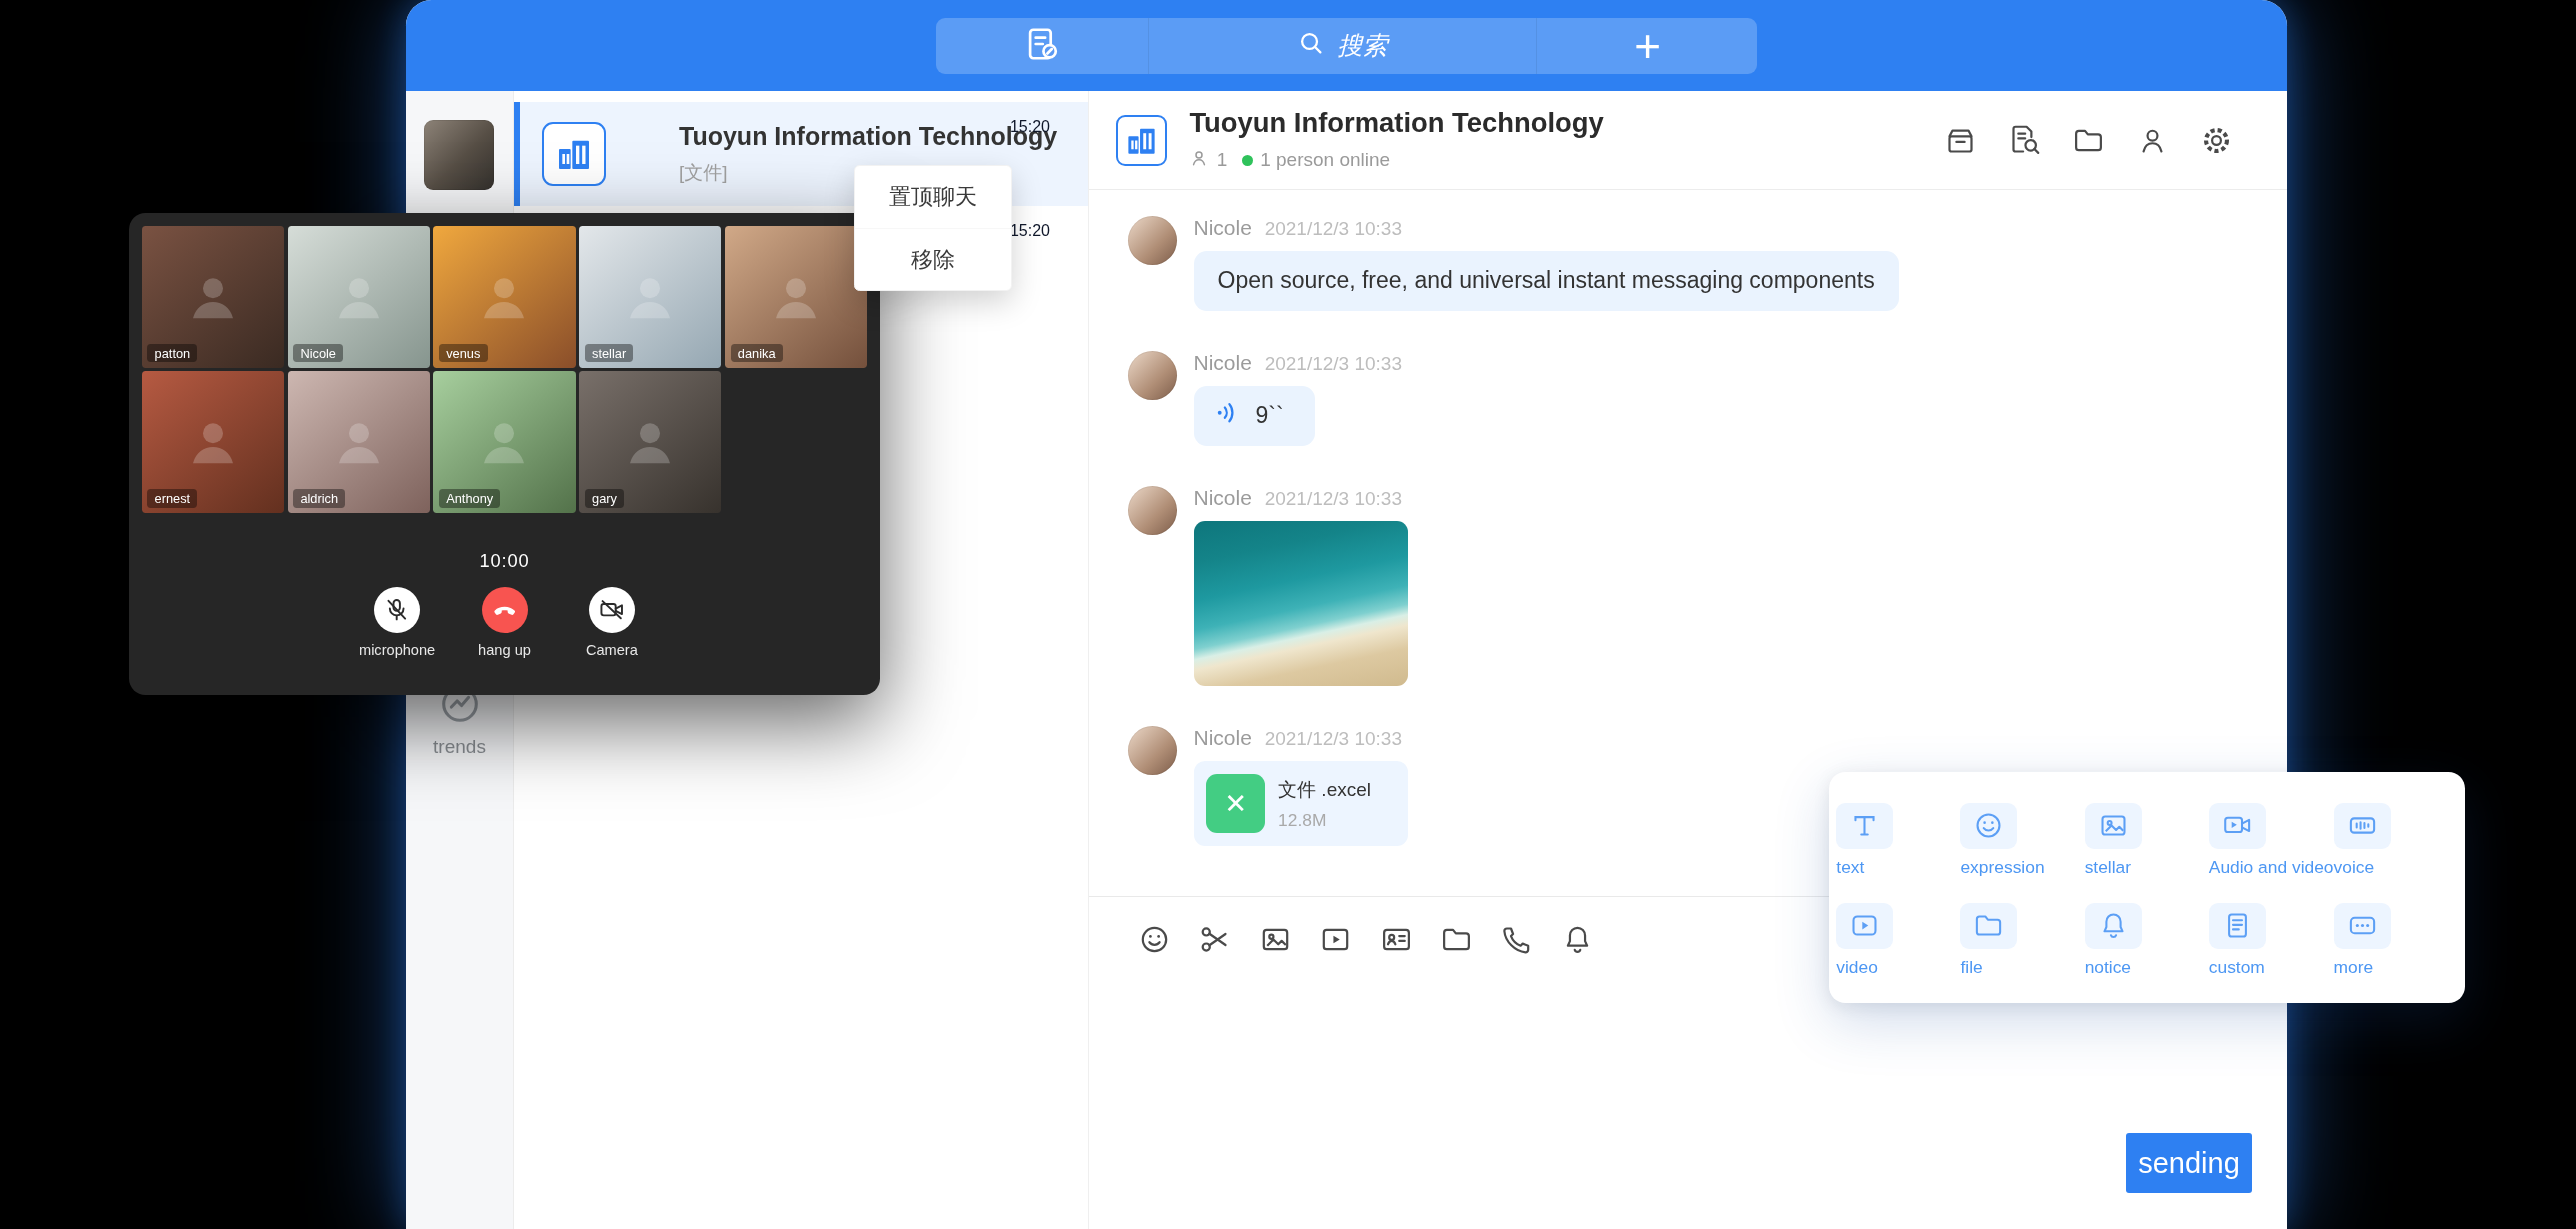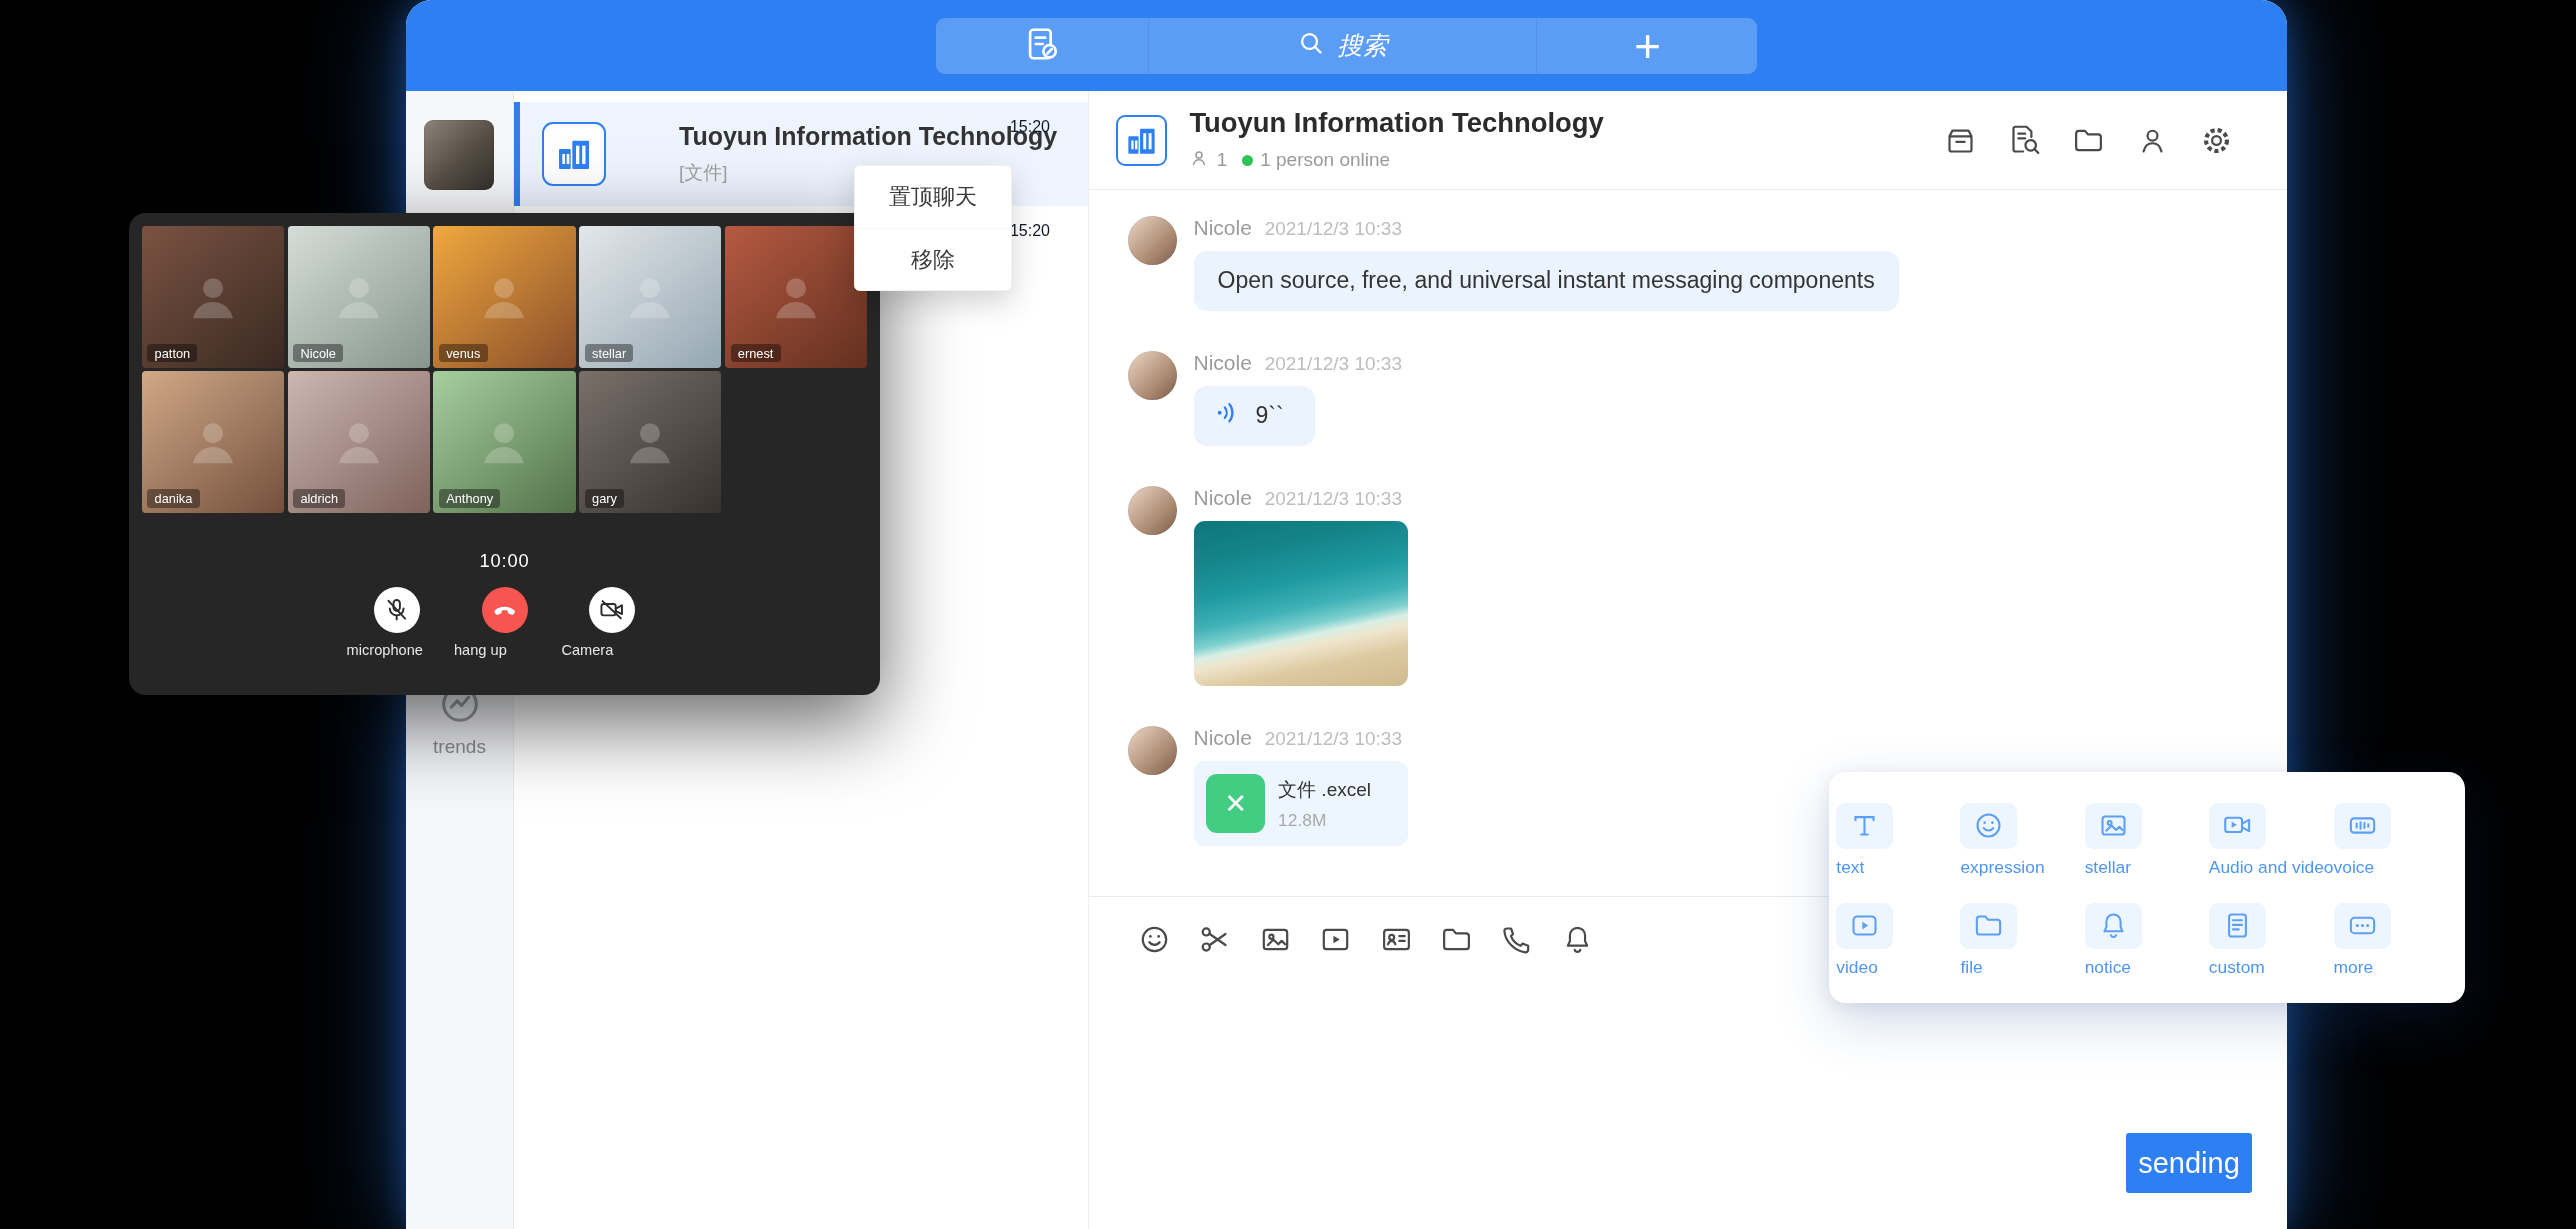--- a/index.html
+++ b/index.html
@@ -100,21 +100,21 @@
   .tile svg.silhouette { position:absolute; left:50%; top:50%; transform:translate(-50%,-52%); opacity:.55; }
   .tile-name { position:absolute; left:5.5px; bottom:5.5px; max-width:88%; overflow:hidden; text-overflow:ellipsis; white-space:nowrap;
     font-size:12.8px; color:#fff; background:rgba(0,0,0,.38); padding:1.8px 7.3px; border-radius:3.7px; }
   .p0{background:linear-gradient(140deg,#7a5242,#3a2a22)} .p1{background:linear-gradient(140deg,#d6ddd8,#86958e)}
   .p2{background:linear-gradient(140deg,#564c3c,#26211b)} .p3{background:linear-gradient(140deg,#f0a83e,#8a4e2a)}
   .p4{background:linear-gradient(140deg,#e3e7ea,#95a7b2)} .p5{background:linear-gradient(140deg,#d1a988,#74503c)}
   .p6{background:linear-gradient(140deg,#b65a42,#63301f)} .p7{background:linear-gradient(140deg,#cdb7b1,#7e625c)}
   .p8{background:linear-gradient(140deg,#a7cf9e,#53724a)} .p9{background:linear-gradient(140deg,#79706a,#37322d)}
   .call-timer { text-align:center; color:#fff; font-size:18.3px; margin-top:37px; letter-spacing:0.9px; }
   .call-controls { display:flex; justify-content:center; gap:6.4px; margin-top:14.6px; }
-  .ctrl { width:101px; }
+  .ctrl { width:101px; text-align:center; }
   .ctrl-btn { width:46px; height:46px; border-radius:50%; border:none; margin:0 auto;
     display:flex; align-items:center; justify-content:center; cursor:pointer; background:#fff; }
   .ctrl-btn.red { background:var(--hangup-red,#F85450); }
   .ctrl-label { margin-top:9.1px; font-size:14.6px; color:#e8e8e8; }
 
   
   .feature-panel { position:absolute; left:1829px; top:772px; width:636px; height:231px; z-index:60;
     background:#fff; border-radius:16.5px; padding:18.3px 7.3px 12.8px;
     display:grid; grid-template-columns:repeat(5,1fr); grid-template-rows:1fr 1fr;
     box-shadow:0 18.3px 55px rgba(30,80,160,.20), 0 3.7px 16.5px rgba(0,0,0,.08); }
@@ -421,33 +421,33 @@
           </svg>
         <span class="tile-name">venus</span>
       </div>
       <div class="tile p4">
         <svg class="silhouette" width="60" height="60" viewBox="0 0 24 24" fill="rgba(255,255,255,.4)">
             <circle cx="12" cy="9" r="4"></circle>
             <path d="M4 21c1.2-4.5 4.4-6.5 8-6.5s6.8 2 8 6.5z"></path>
           </svg>
         <span class="tile-name">stellar</span>
       </div>
+      <div class="tile p5">
+        <svg class="silhouette" width="60" height="60" viewBox="0 0 24 24" fill="rgba(255,255,255,.4)">
+            <circle cx="12" cy="9" r="4"></circle>
+            <path d="M4 21c1.2-4.5 4.4-6.5 8-6.5s6.8 2 8 6.5z"></path>
+          </svg>
+        <span class="tile-name">danika</span>
+      </div>
       <div class="tile p6">
         <svg class="silhouette" width="60" height="60" viewBox="0 0 24 24" fill="rgba(255,255,255,.4)">
             <circle cx="12" cy="9" r="4"></circle>
             <path d="M4 21c1.2-4.5 4.4-6.5 8-6.5s6.8 2 8 6.5z"></path>
           </svg>
         <span class="tile-name">ernest</span>
-      </div>
-      <div class="tile p5">
-        <svg class="silhouette" width="60" height="60" viewBox="0 0 24 24" fill="rgba(255,255,255,.4)">
-            <circle cx="12" cy="9" r="4"></circle>
-            <path d="M4 21c1.2-4.5 4.4-6.5 8-6.5s6.8 2 8 6.5z"></path>
-          </svg>
-        <span class="tile-name">danika</span>
       </div>
       <div class="tile p7">
         <svg class="silhouette" width="60" height="60" viewBox="0 0 24 24" fill="rgba(255,255,255,.4)">
             <circle cx="12" cy="9" r="4"></circle>
             <path d="M4 21c1.2-4.5 4.4-6.5 8-6.5s6.8 2 8 6.5z"></path>
           </svg>
         <span class="tile-name">aldrich</span>
       </div>
       <div class="tile p8">
         <svg class="silhouette" width="60" height="60" viewBox="0 0 24 24" fill="rgba(255,255,255,.4)">

